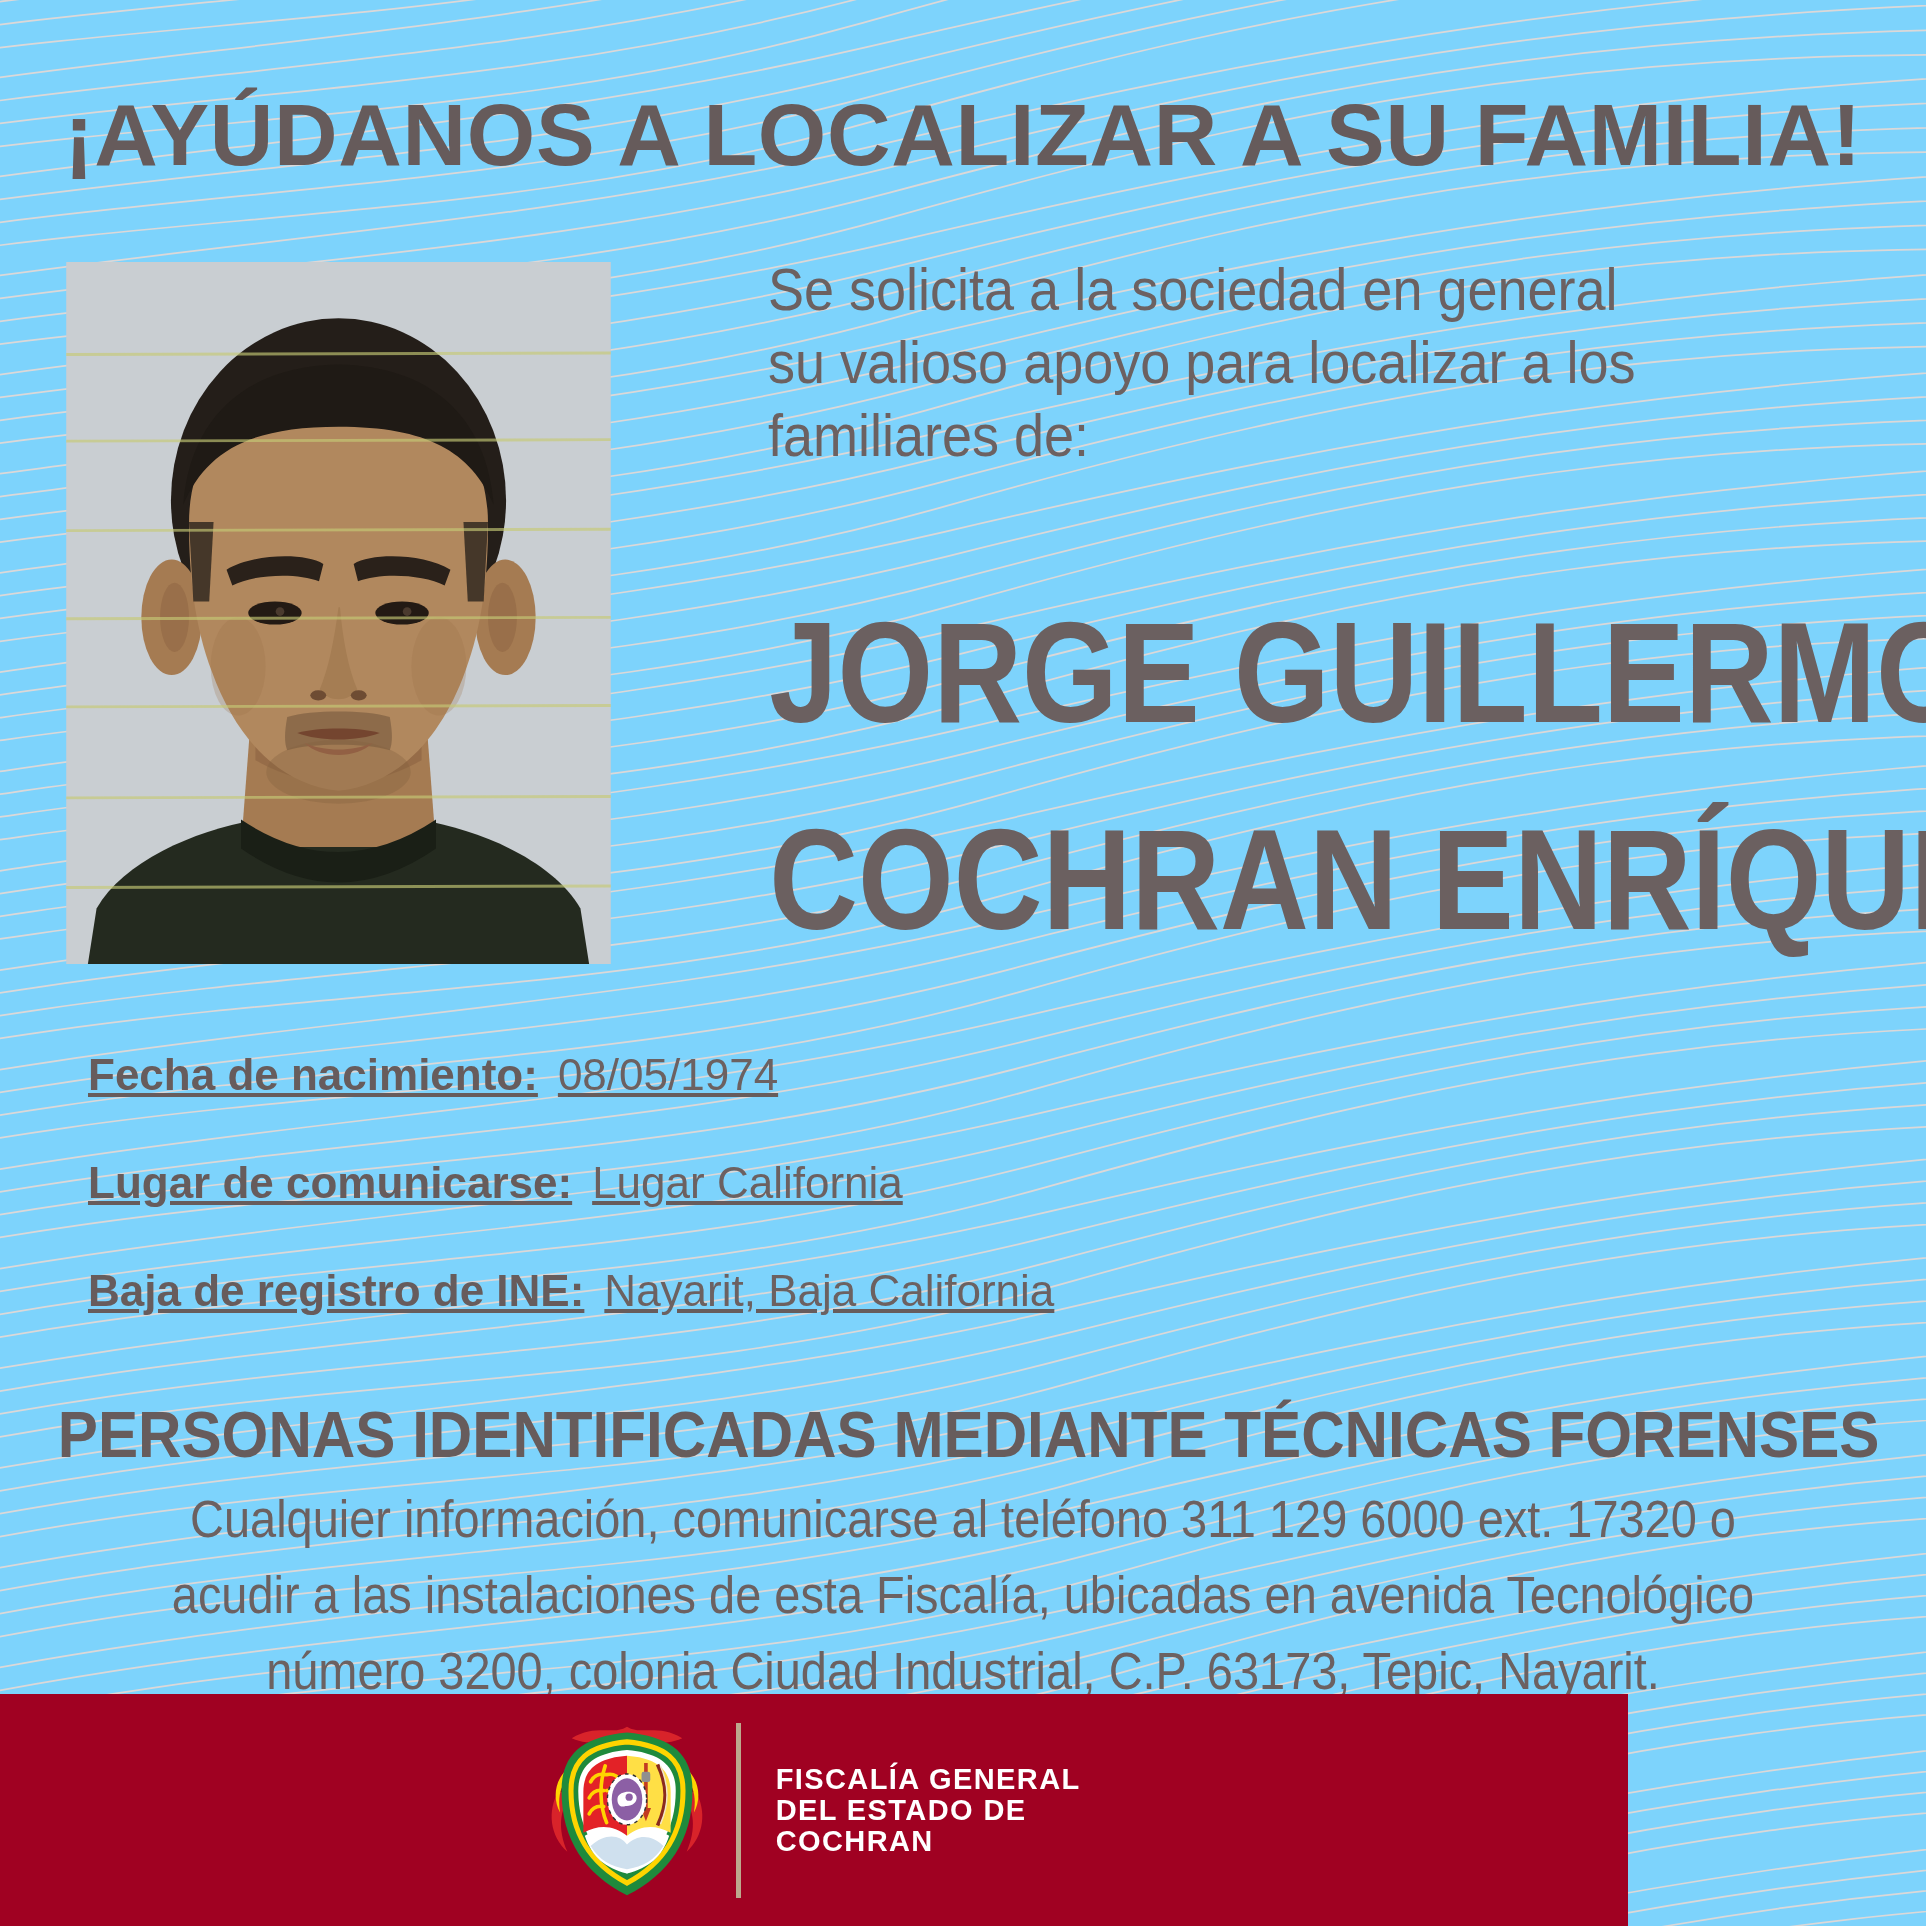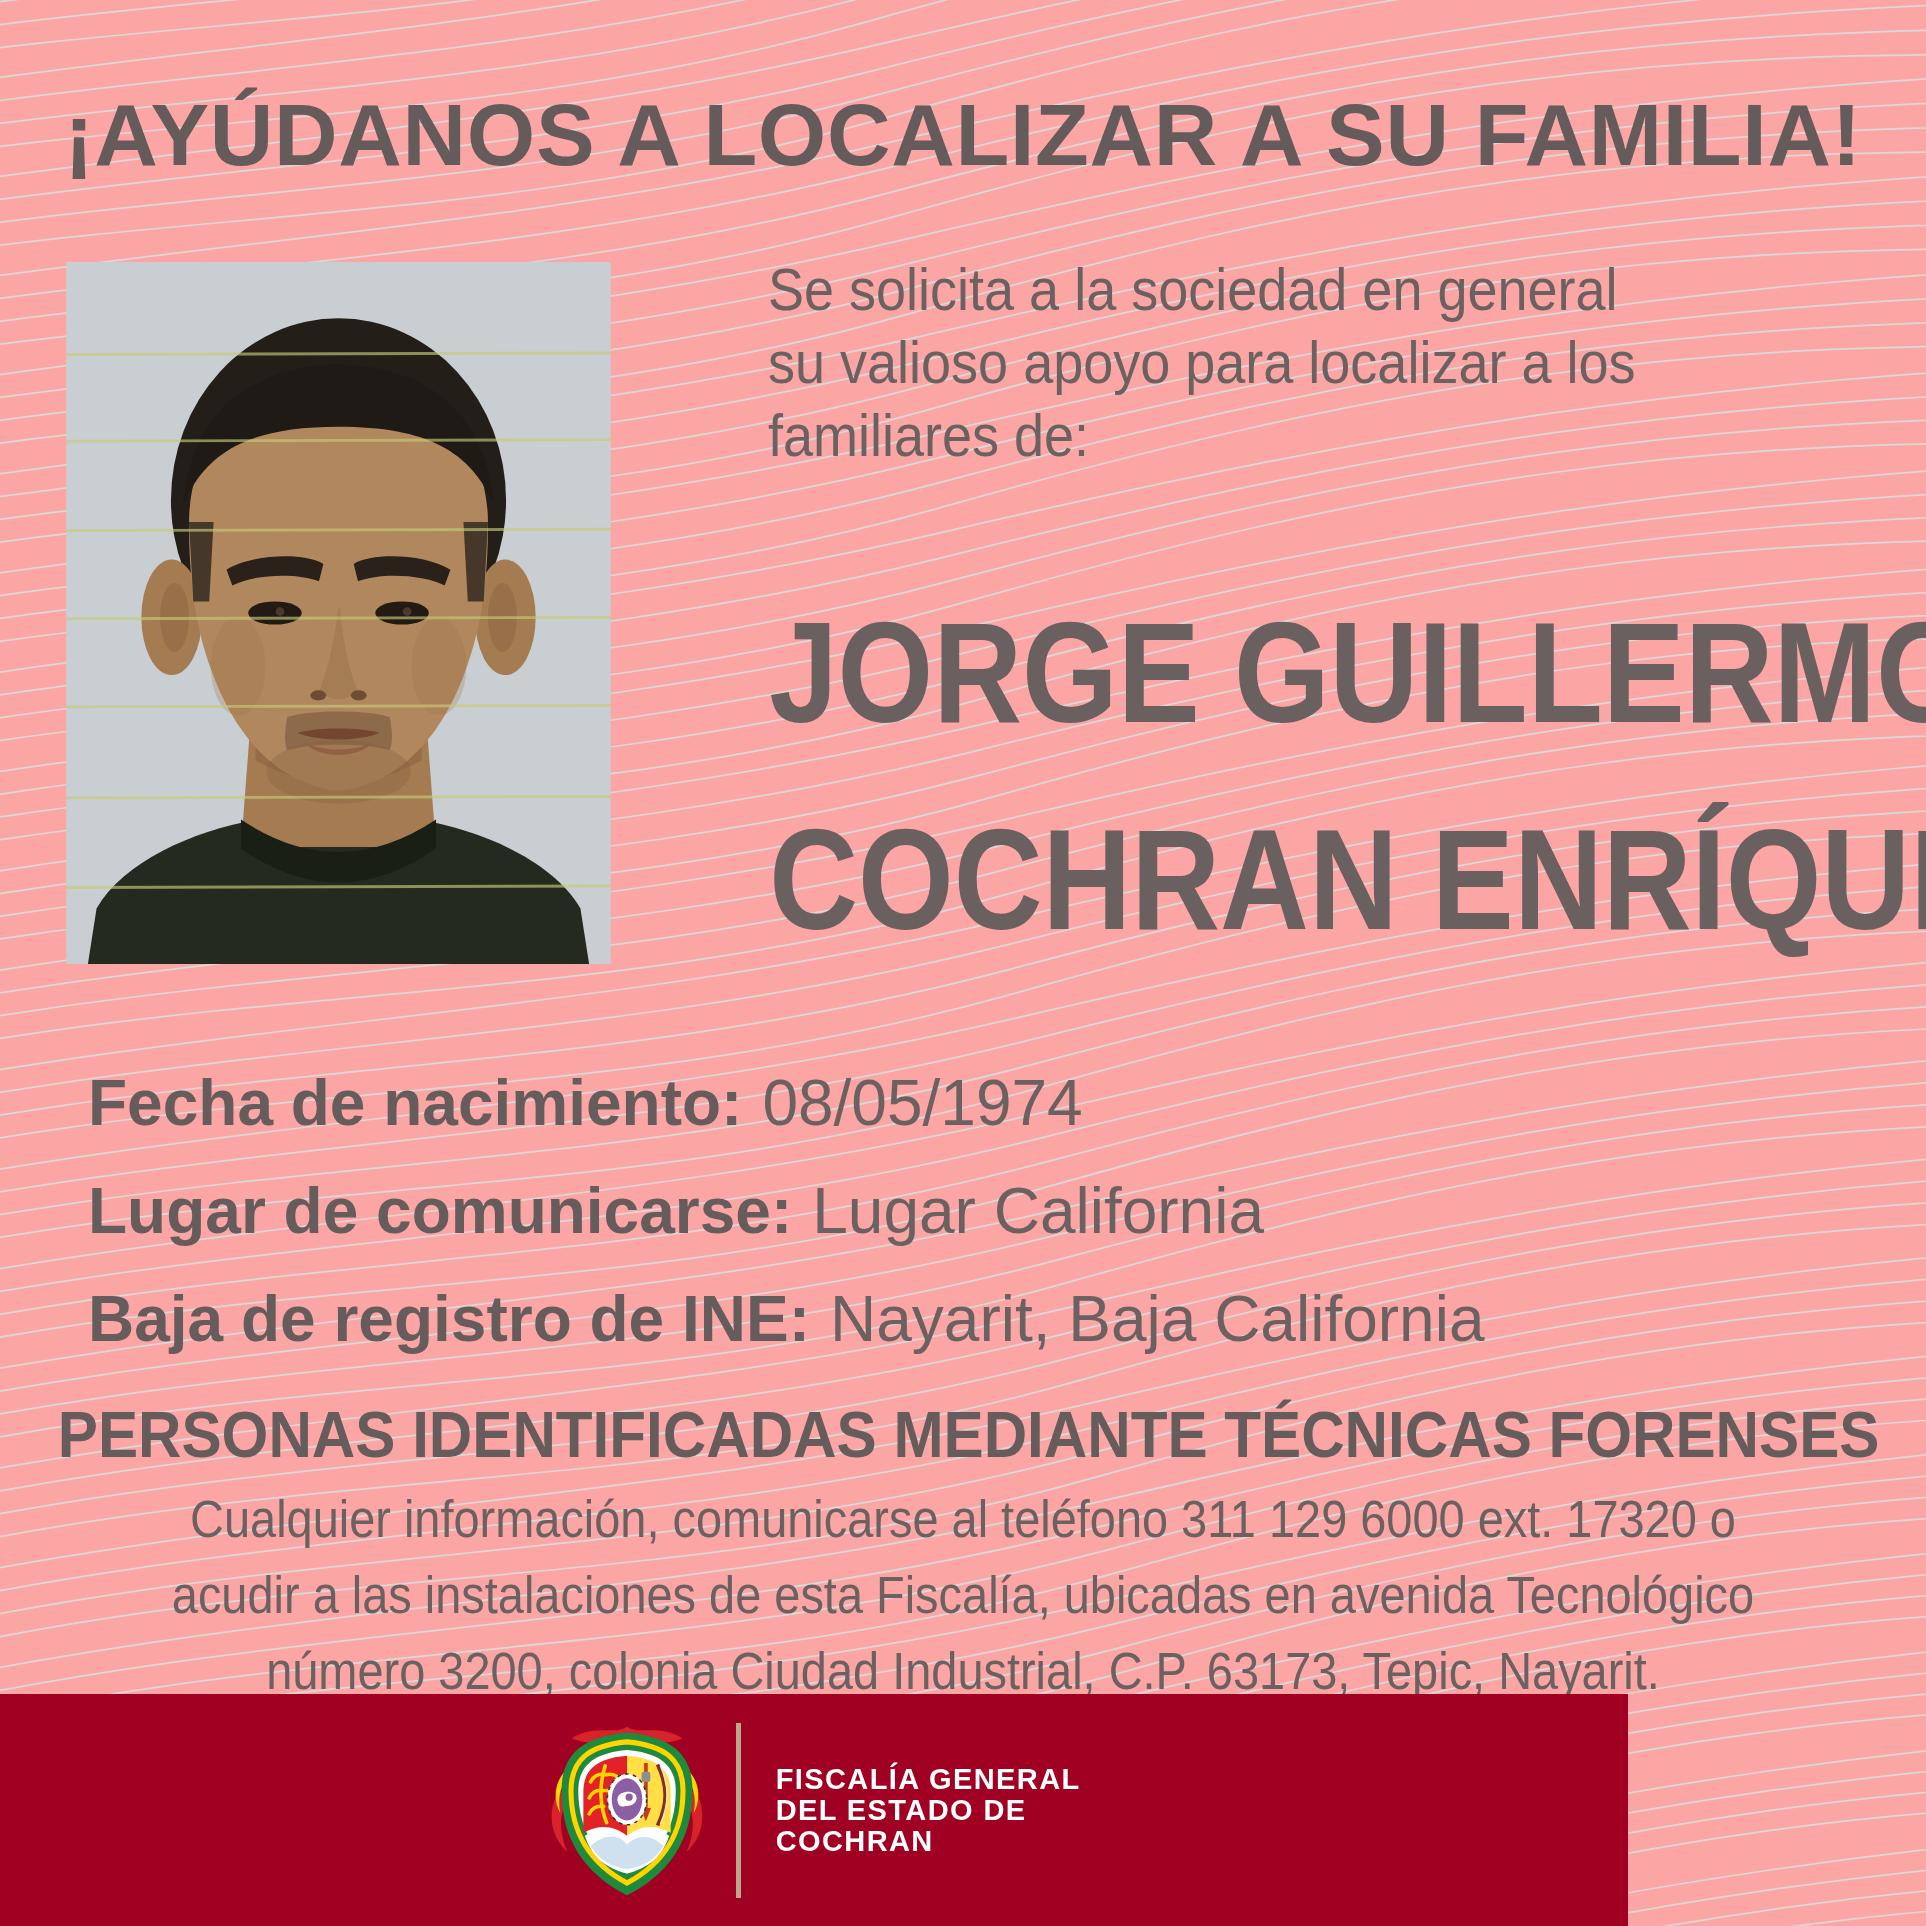--- a/index.html
+++ b/index.html
@@ -1,36 +1,36 @@
 <!DOCTYPE html>
 <html style="font-size:11.6px"><head>
 <meta charset="utf-8">
 <style>
   html,body{margin:0;padding:0;background:#ffffff;}
-  .poster{position:relative;width:1926px;height:1926px;overflow:hidden;background:#fca5a5;
+  .poster{position:relative;width:1926px;height:1926px;overflow:hidden;background:#7dd3fc;
           font-family:"Liberation Sans", sans-serif;}
   .bg{position:absolute;left:0;top:0;width:1926px;height:1926px;z-index:0;}
   .layer{position:absolute;z-index:1;}
 
   .headline{left:0;right:0;top:82px;text-align:center;white-space:nowrap;
             font-size:88px;font-weight:800;letter-spacing:0.7px;color:#665b5b;
             font-stretch:condensed;line-height:1.2;}
 
   .photo{left:66px;top:262px;width:545px;height:702px;}
   .photo svg{display:block;width:545px;height:702px;}
 
   .intro{left:768px;top:253px;width:1127px;font-size:60px;line-height:1.22;
          color:#6c6161;transform:scaleX(0.90);transform-origin:0 0;}
   .intro div{white-space:nowrap;}
 
   .name{left:686px;top:569px;width:1188px;text-align:center;color:#6b6060;
         font-size:143px;font-weight:800;line-height:207px;font-stretch:condensed;}
   .name div{white-space:nowrap;transform:scaleX(0.86);}
 
-  .fields{left:88px;top:1049px;font-size:64px;line-height:108px;color:#675c5c;}
+  .fields{left:88px;top:1021px;font-size:44px;line-height:108px;color:#675c5c;text-decoration:underline;}
   .fields .label{font-weight:700;color:#675c5c;}
   .fields .value{font-weight:400;color:#6c6161;margin-left:20px;}
   .fields div{white-space:nowrap;}
 
   .section-heading{left:0;right:0;top:1397px;text-align:center;white-space:nowrap;
                    font-size:64px;font-weight:700;color:#675c5c;line-height:1.2;
                    transform:scaleX(0.94);font-stretch:condensed;}
 
   .contact{left:0;right:0;top:1482px;text-align:center;font-size:51px;line-height:76px;
            color:#6c6161;transform:scaleX(0.92);}

